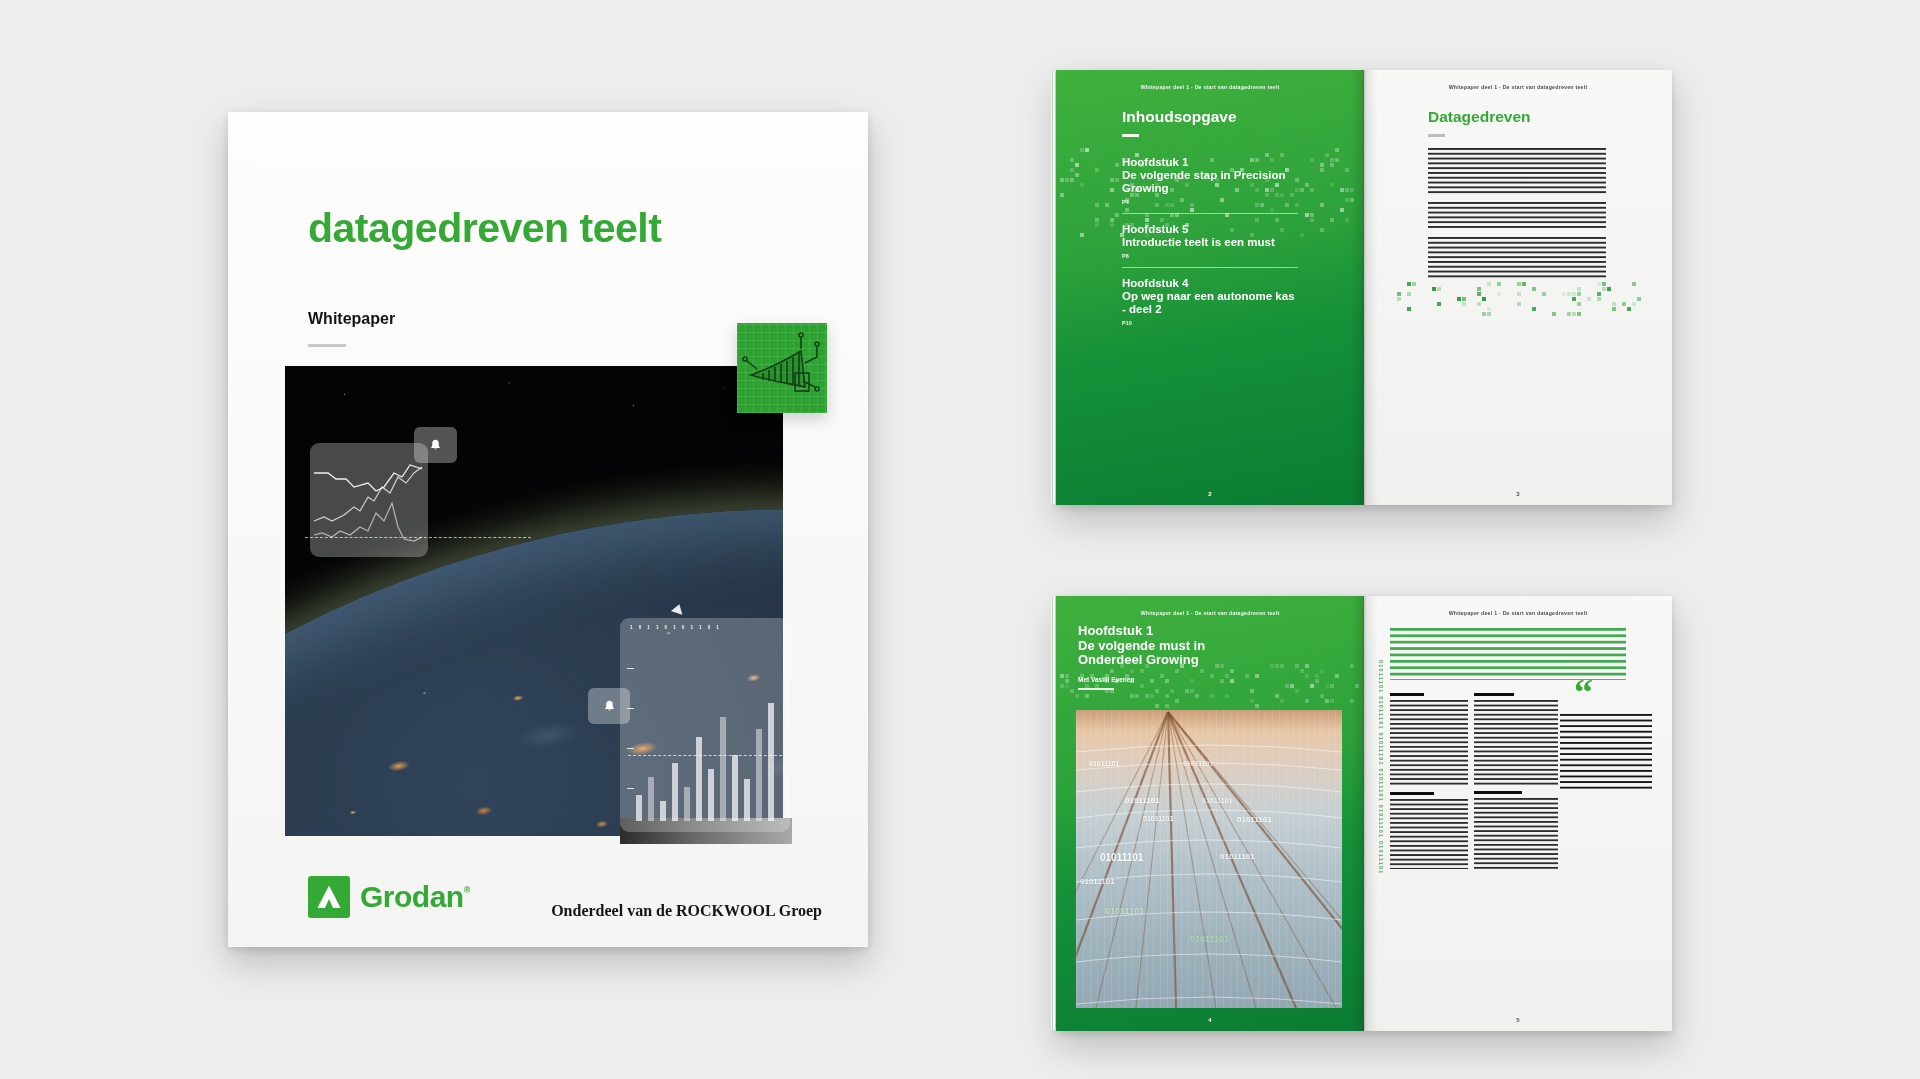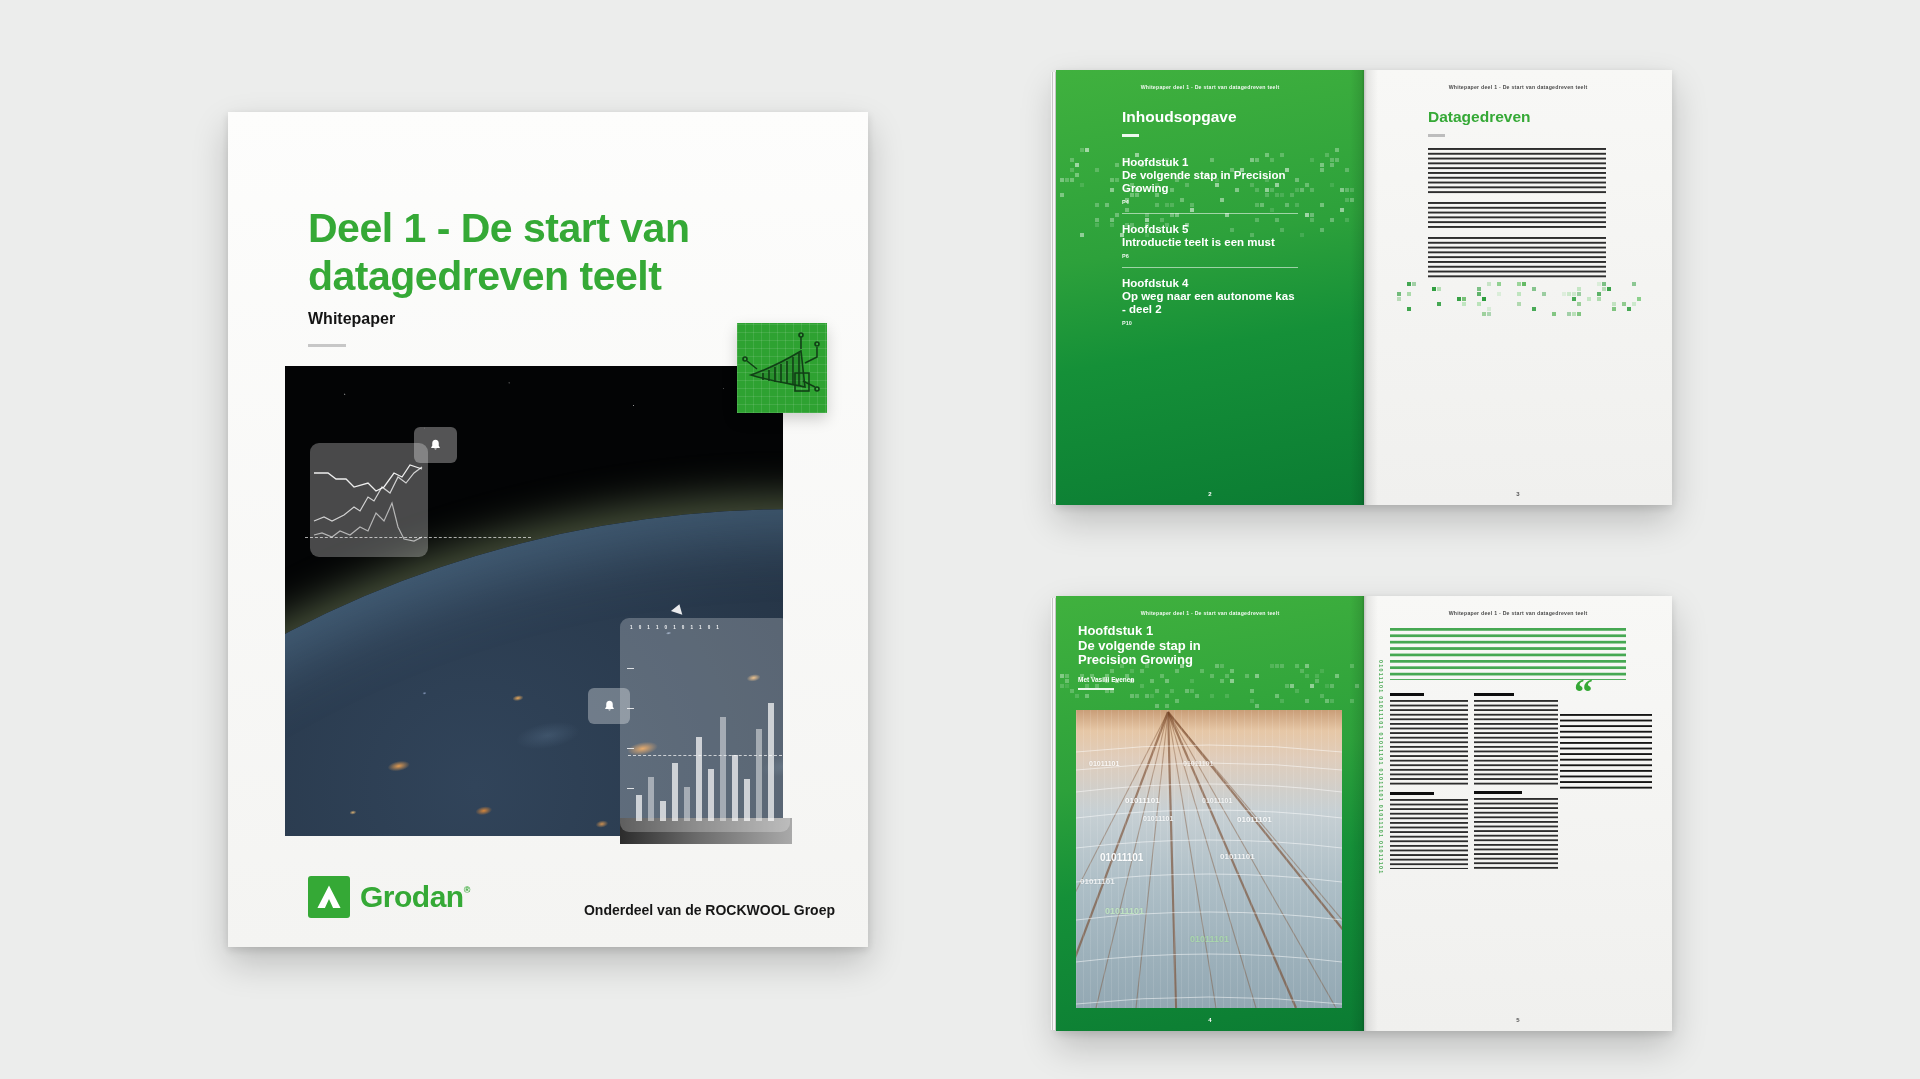--- a/index.html
+++ b/index.html
@@ -60,21 +60,21 @@
   #cursor-tri{left:444px;top:492px;width:0;height:0;border-left:6px solid transparent;border-right:6px solid transparent;border-bottom:9px solid rgba(255,255,255,.9);transform:rotate(18deg);}
   #cover-icon{left:509px;top:211px;width:90px;height:90px;background:#2ea231;
     background-image:repeating-linear-gradient(0deg, rgba(255,255,255,.10) 0 1px, transparent 1px 8px),
                      repeating-linear-gradient(90deg, rgba(255,255,255,.10) 0 1px, transparent 1px 8px);
     box-shadow:0 6px 14px rgba(0,0,0,.18);}
   #logo{left:80px;top:764px;display:flex;align-items:center;}
   #logo .mark{width:42px;height:42px;background:#35a936;border-radius:3px;display:flex;align-items:center;justify-content:center;}
   #logo .mark svg{width:34px;height:34px;}
   #logo .word{color:#35a936;font-size:30px;font-weight:800;letter-spacing:-.5px;margin-left:10px;}
   #logo sup{font-size:9px;vertical-align:14px;}
-  #cover .footer{right:33px;top:790px;font-size:14px;font-weight:700;color:#161616;}
+  #cover .footer{right:46px;top:790px;font-size:16px;font-weight:700;color:#161616;font-family:Liberation Serif, serif;}
   
   .spread{position:absolute;width:616px;height:435px;}
   .spread::before{content:"";position:absolute;left:-5px;top:2px;bottom:1px;width:5px;
     background:repeating-linear-gradient(90deg,#f7f7f7 0 1.2px,#c5c5c4 1.2px 2.4px);}
   .page-green{position:absolute;left:0;top:0;width:308px;height:435px;
     background:linear-gradient(170deg,#40b13e 0%,#2da13b 38%,#13853762 0,#159038 55%,#0c7d33 100%);
     background:linear-gradient(170deg,#40b13e 0%,#2da13b 40%,#159038 62%,#0b7c33 100%);}
   .page-white{position:absolute;left:308px;top:0;width:308px;height:435px;background:linear-gradient(180deg,#f8f8f6,#f0f0ee);}
   .spine{position:absolute;left:294px;top:0;width:28px;height:435px;z-index:5;pointer-events:none;
     background:linear-gradient(90deg,rgba(0,0,0,0) 0%,rgba(0,0,0,.10) 42%,rgba(0,0,0,.22) 50%,rgba(0,0,0,.08) 60%,rgba(0,0,0,0) 100%);}
@@ -106,21 +106,20 @@
   #greenhouse .vglaze{position:absolute;inset:0;background:repeating-linear-gradient(90deg, rgba(255,255,255,.10) 0 1px, transparent 1px 7px);}
   .binlabel{position:absolute;color:#fff;font-weight:700;white-space:nowrap;text-shadow:0 0 2px rgba(0,0,0,.15);}
   #vert-binary{left:322px;top:64px;height:344px;writing-mode:vertical-rl;font-size:5.5px;letter-spacing:1.2px;color:#2f9e3b;font-weight:700;opacity:.85;}
   .quote-mark{position:absolute;color:#35a936;font-size:38px;font-weight:700;font-family:"Liberation Serif", serif;line-height:20px;}
 </style>
 </head>
 <body>
 
 <div id="cover" class="page shadowed">
   <div class="abs title">
-    <div>Deel 1 - De start van</div>
     <div>datagedreven teelt</div>
   </div>
   <div class="abs subtitle">Whitepaper</div>
   <div class="abs title-rule"></div>
 
   <div id="earth" class="abs">
     <div class="abs stars"></div>
     <div id="planet" class="abs">
       <div class="abs lights"></div>
     </div>
@@ -516,22 +515,22 @@
       <i style="left: 265px; top: 35px; width: 4px; height: 4px; background: rgba(220, 245, 220, 0.4); opacity: 0.86;"></i>
       <i style="left: 270px; top: 35px; width: 4px; height: 4px; background: rgba(255, 255, 255, 0.28); opacity: 0.57;"></i>
       <i style="left: 290px; top: 35px; width: 4px; height: 4px; background: rgba(220, 245, 220, 0.4); opacity: 0.56;"></i>
       <i style="left: 95px; top: 40px; width: 4px; height: 4px; background: rgba(255, 255, 255, 0.28); opacity: 1;"></i>
       <i style="left: 105px; top: 40px; width: 4px; height: 4px; background: rgba(255, 255, 255, 0.5); opacity: 0.47;"></i>
       <i style="left: 195px; top: 40px; width: 4px; height: 4px; background: rgba(255, 255, 255, 0.5); opacity: 0.59;"></i>
     </div>
 
   <div class="abs" id="ch-title">
     <div>Hoofdstuk 1</div>
-    <div>De volgende stap in</div>
-    <div>Precision Growing</div>
+    <div>De volgende must in</div>
+    <div>Onderdeel Growing</div>
   </div>
   <div class="abs" id="ch-byline">Met Vasilii Evenen</div>
   <div class="abs" id="ch-byline-rule"></div>
 
   <div id="greenhouse" class="abs">
     <svg width="266" height="298" viewBox="0 0 266 298">
       <g stroke="rgba(125,78,48,.42)" stroke-width="1.1">
         <path d="M92 2 L-60 298"></path>
           <path d="M92 2 L20 298"></path>
           <path d="M92 2 L60 298"></path>

